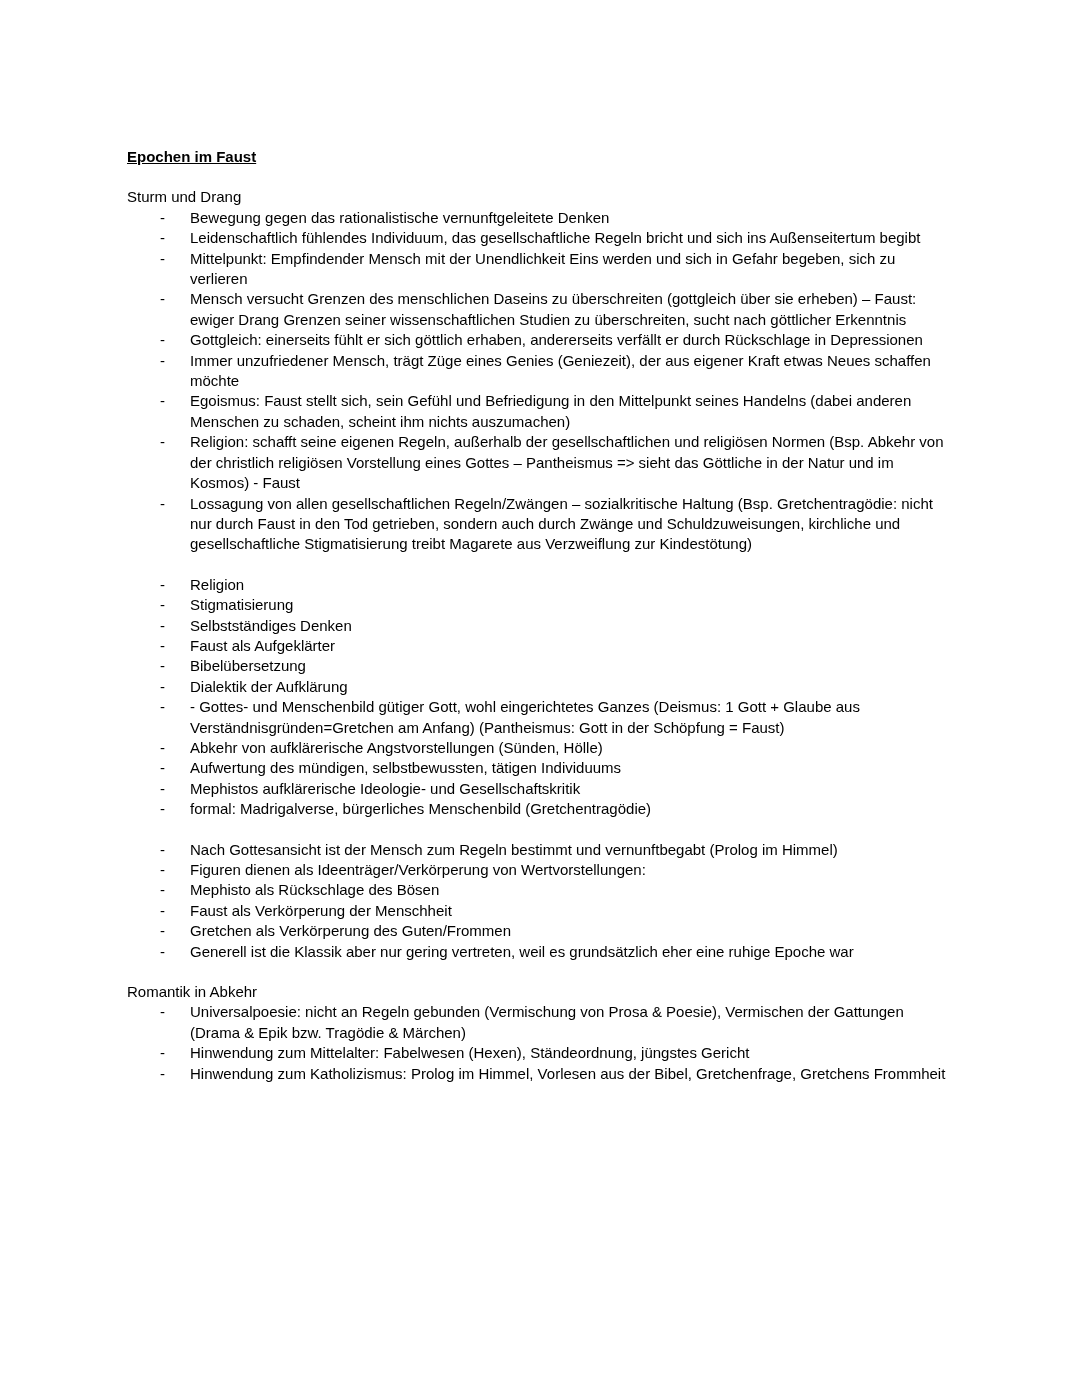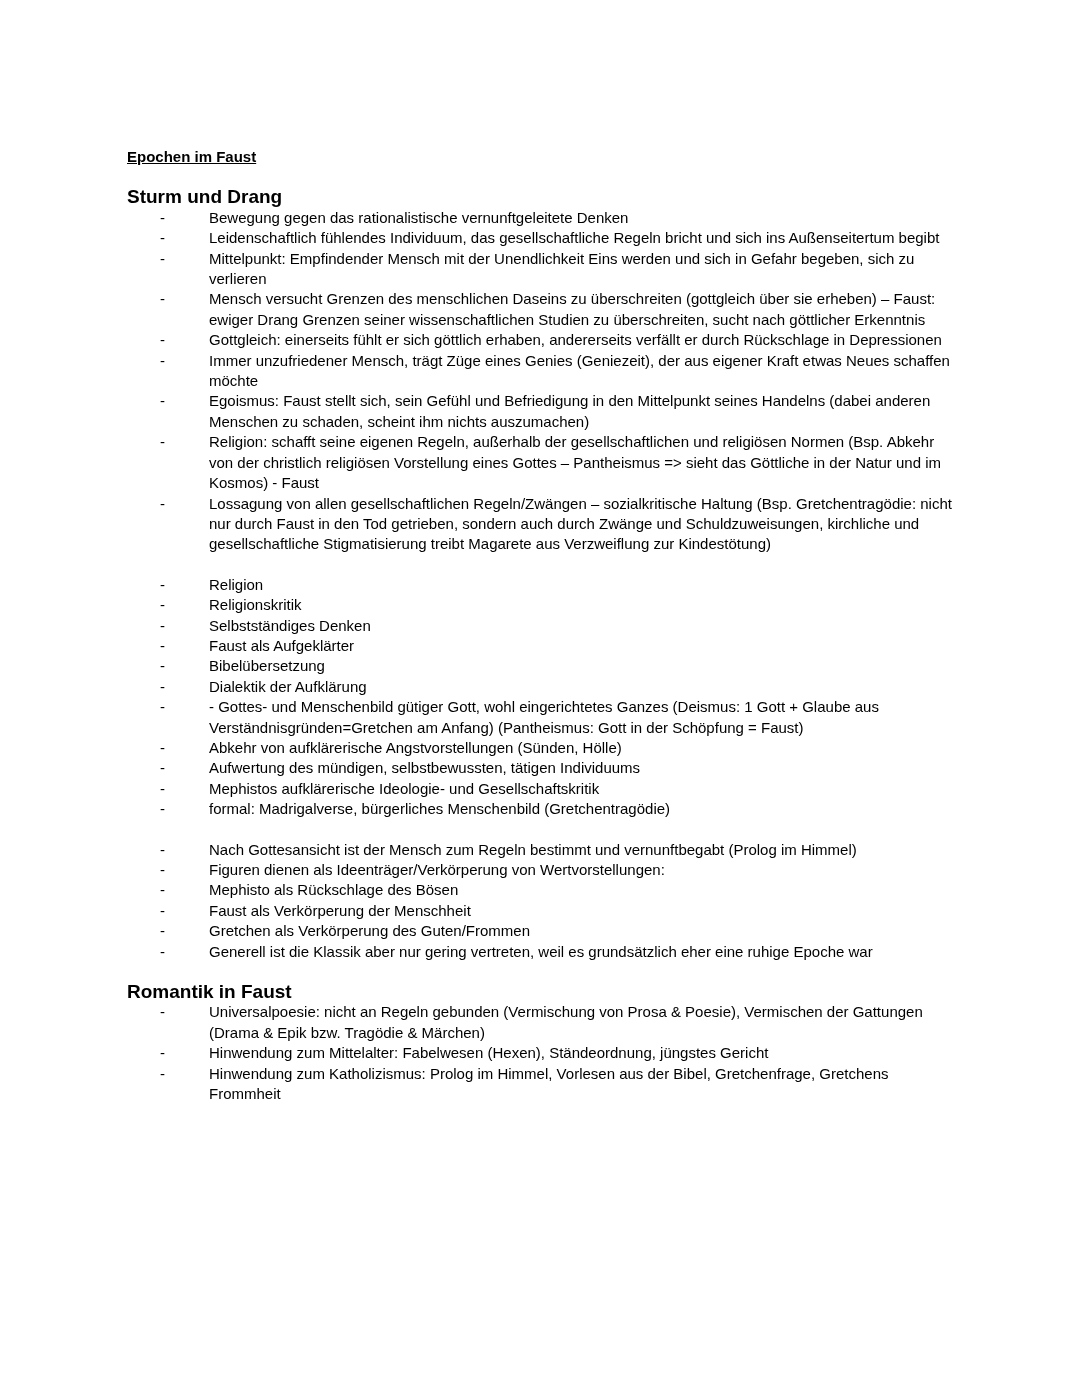--- a/index.html
+++ b/index.html
@@ -26,42 +26,41 @@
     font-size: 15px;
     font-weight: bold;
     text-decoration: underline;
     margin: 0;
     line-height: 20.4px;
   }
   .epoch-section {
     margin-top: 20px;
   }
   .section-title {
-    font-size: 19px;
-    font-weight: bold;
+    font-size: 15px;
+    font-weight: normal;
     margin: 0;
     line-height: 20.4px;
   }
   .bullet-list {
     list-style: none;
     margin: 0;
     padding: 0;
   }
   .bullet {
     display: flex;
     align-items: flex-start;
   }
   .bullet .marker {
     flex: 0 0 63px;
     box-sizing: border-box;
     padding-left: 33px;
   }
   .bullet .text {
     flex: 1 1 auto;
-    margin-left: 19px;
   }
 </style>
 </head>
 <body>
 
 <div class="page">
   <h1 class="doc-title">Epochen im Faust</h1>
   <div id="sections">
   <section class="epoch-section">
     <h2 class="section-title">Sturm und Drang</h2>
@@ -115,21 +114,21 @@
 
   <section class="epoch-section">
     <ul class="bullet-list">
   <li class="bullet">
     <span class="marker">-</span>
     <span class="text">Religion</span>
   </li>
 
   <li class="bullet">
     <span class="marker">-</span>
-    <span class="text">Religionskritik</span>
+    <span class="text">Stigmatisierung</span>
   </li>
 
   <li class="bullet">
     <span class="marker">-</span>
     <span class="text">Selbstständiges Denken</span>
   </li>
 
   <li class="bullet">
     <span class="marker">-</span>
     <span class="text">Faust als Aufgeklärter</span>
@@ -200,21 +199,21 @@
   </li>
 
   <li class="bullet">
     <span class="marker">-</span>
     <span class="text">Generell ist die Klassik aber nur gering vertreten, weil es grundsätzlich eher eine ruhige Epoche war</span>
   </li>
 </ul>
   </section>
 
   <section class="epoch-section">
-    <h2 class="section-title">Romantik in Faust</h2>
+    <h2 class="section-title">Romantik in Abkehr</h2>
     <ul class="bullet-list">
   <li class="bullet">
     <span class="marker">-</span>
     <span class="text">Universalpoesie: nicht an Regeln gebunden (Vermischung von Prosa &amp; Poesie), Vermischen der Gattungen (Drama &amp; Epik bzw. Tragödie &amp; Märchen)</span>
   </li>
 
   <li class="bullet">
     <span class="marker">-</span>
     <span class="text">Hinwendung zum Mittelalter: Fabelwesen (Hexen), Ständeordnung, jüngstes Gericht</span>
   </li>

